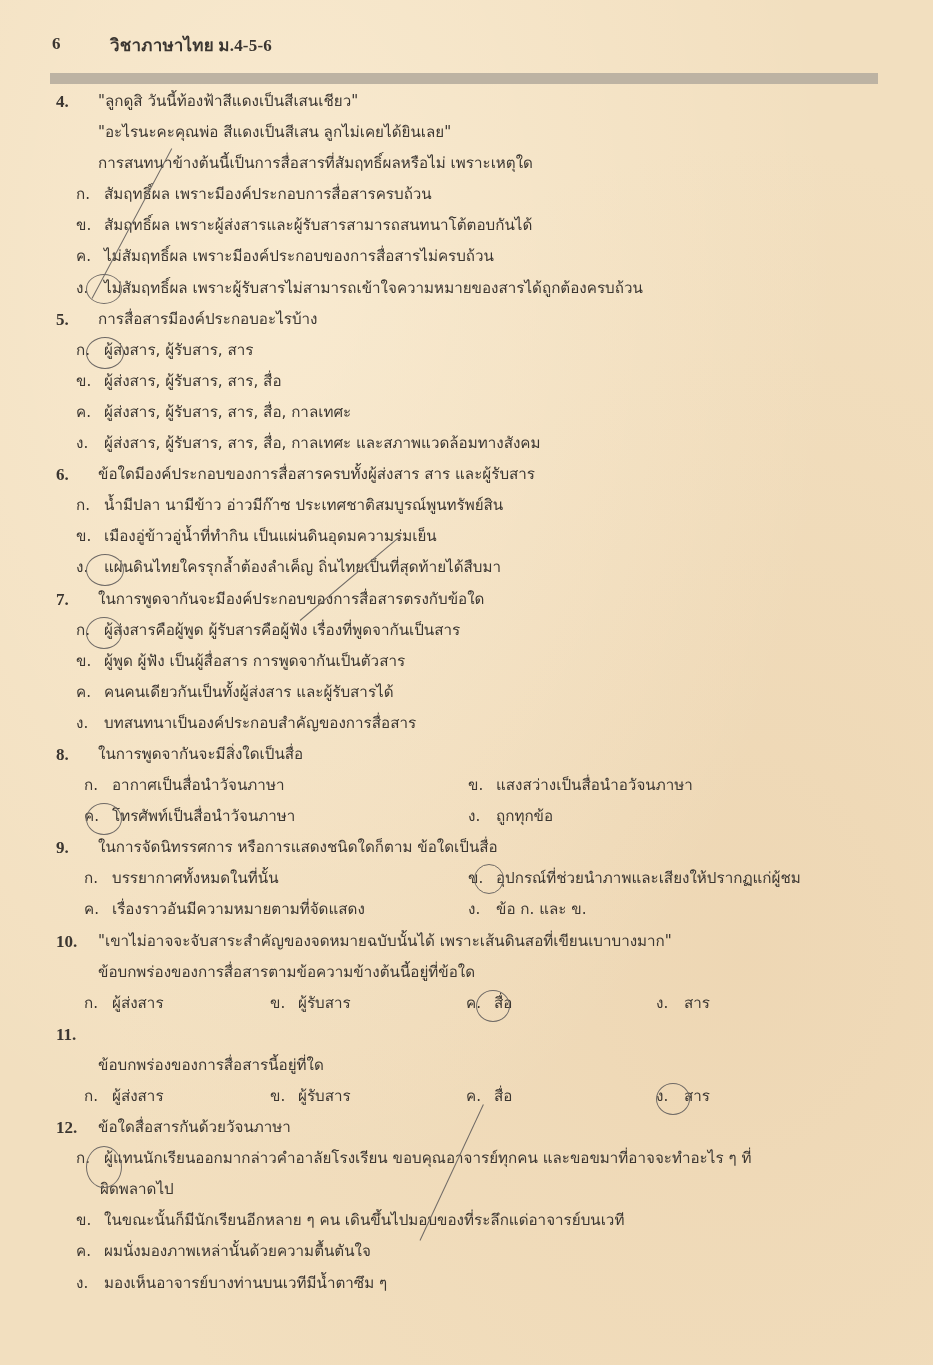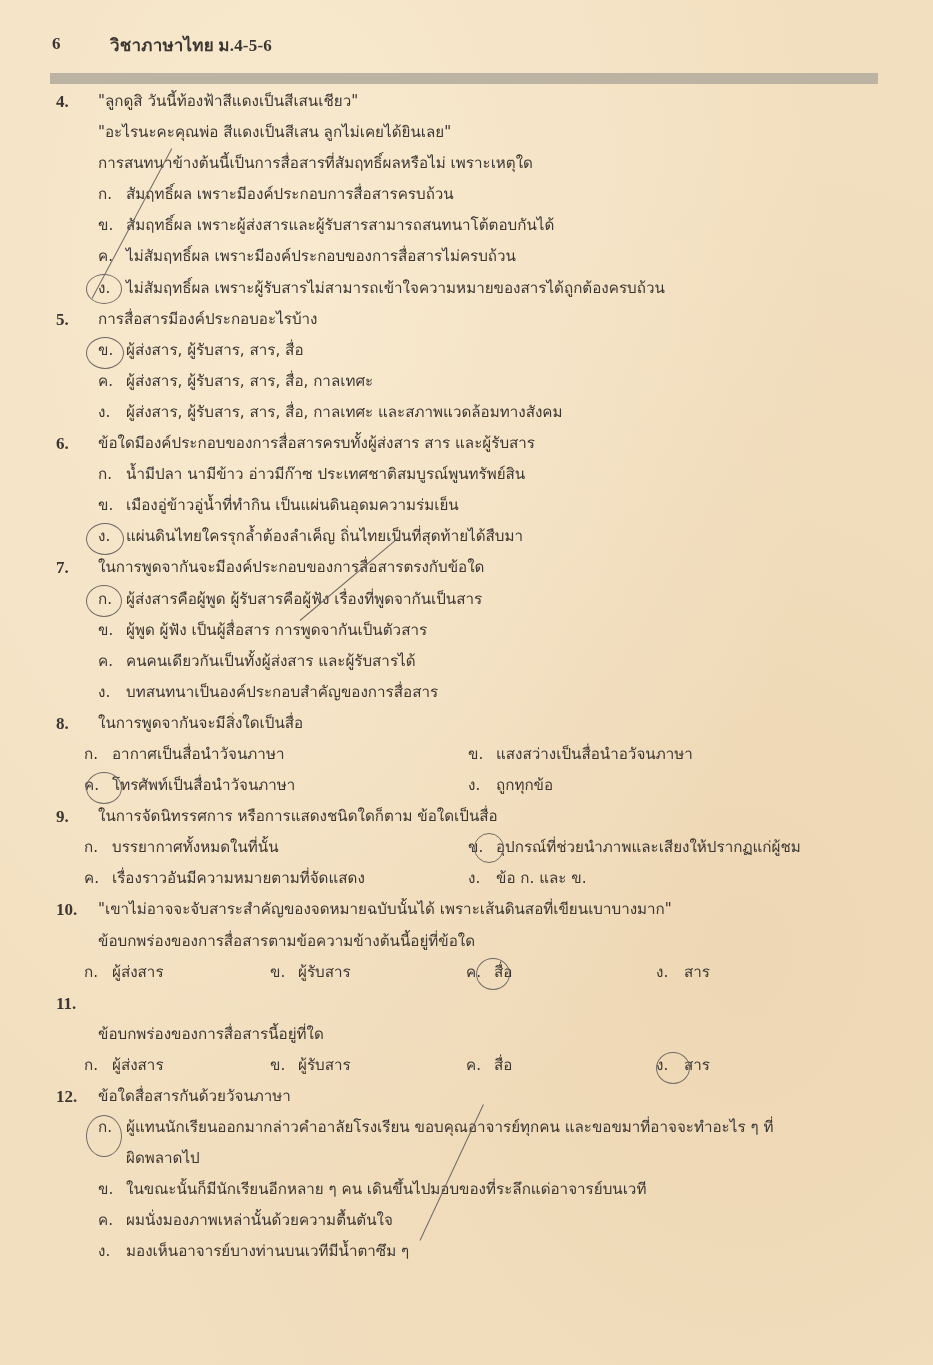--- a/index.html
+++ b/index.html
@@ -14,21 +14,21 @@
   }
   .page-header { position:absolute; left:52px; top:30px; height:28px; display:flex; align-items:center; }
   .page-num { font-size:17px; font-weight:bold; width:58px; font-family:"Liberation Serif", serif; }
   .page-title { font-size:17px; font-weight:bold; font-family:Liberation Serif, serif; letter-spacing:0.2px; }
   .header-bar { position:absolute; left:50px; top:73px; width:828px; height:11px; background:#bdb3a3; }
   .content { position:absolute; left:56px; top:86px; width:850px; }
   .q { position:relative; }
   .line { height:31.1px; line-height:31px; font-size:15.2px; white-space:nowrap; font-family:"DejaVu Sans", sans-serif; }
   .qnum { position:absolute; left:0; font-weight:bold; font-family:"Liberation Serif", serif; font-size:17px; }
   .stem { margin-left:42px; }
-  .opt { margin-left:42px; }
+  .opt { margin-left:20px; }
   .opt .lbl { display:inline-block; width:28px; }
   .row { margin-left:28px; display:flex; }
   .row .cell { white-space:nowrap; }
   .row .cell .lbl { display:inline-block; width:28px; }
   .circle { position:absolute; border:1.4px solid #6f6a66; border-radius:50%; }
   .tick { position:absolute; border-top:1.4px solid #6f6a66; transform-origin:left center; }
 </style>
 </head>
 <body>
 
@@ -46,20 +46,21 @@
     <div class="line"><span class="stem">การสนทนาข้างต้นนี้เป็นการสื่อสารที่สัมฤทธิ์ผลหรือไม่ เพราะเหตุใด</span></div>
     <div class="line opt"><span class="lbl">ก.</span><span>สัมฤทธิ์ผล เพราะมีองค์ประกอบการสื่อสารครบถ้วน</span></div>
     <div class="line opt"><span class="lbl">ข.</span><span>สัมฤทธิ์ผล เพราะผู้ส่งสารและผู้รับสารสามารถสนทนาโต้ตอบกันได้</span></div>
     <div class="line opt"><span class="lbl">ค.</span><span>ไม่สัมฤทธิ์ผล เพราะมีองค์ประกอบของการสื่อสารไม่ครบถ้วน</span></div>
     <div class="line opt"><span class="lbl">ง.</span><span>ไม่สัมฤทธิ์ผล เพราะผู้รับสารไม่สามารถเข้าใจความหมายของสารได้ถูกต้องครบถ้วน</span></div>
     <div class="circle" style="left:30px; top:188px; width:34px; height:28px;"></div>
   </div>
 
   <div class="q">
     <div class="line"><span class="qnum">5.</span><span class="stem">การสื่อสารมีองค์ประกอบอะไรบ้าง</span></div>
+    <div class="line opt"><span class="lbl">ก.</span><span>ผู้ส่งสาร, ผู้รับสาร, สาร</span></div>
     <div class="line opt"><span class="lbl">ข.</span><span>ผู้ส่งสาร, ผู้รับสาร, สาร, สื่อ</span></div>
     <div class="line opt"><span class="lbl">ค.</span><span>ผู้ส่งสาร, ผู้รับสาร, สาร, สื่อ, กาลเทศะ</span></div>
     <div class="line opt"><span class="lbl">ง.</span><span>ผู้ส่งสาร, ผู้รับสาร, สาร, สื่อ, กาลเทศะ และสภาพแวดล้อมทางสังคม</span></div>
     <div class="circle" style="left:30px; top:33px; width:36px; height:30px;"></div>
   </div>
 
   <div class="q">
     <div class="line"><span class="qnum">6.</span><span class="stem">ข้อใดมีองค์ประกอบของการสื่อสารครบทั้งผู้ส่งสาร สาร และผู้รับสาร</span></div>
     <div class="line opt"><span class="lbl">ก.</span><span>น้ำมีปลา นามีข้าว อ่าวมีก๊าซ ประเทศชาติสมบูรณ์พูนทรัพย์สิน</span></div>
     <div class="line opt"><span class="lbl">ข.</span><span>เมืองอู่ข้าวอู่น้ำที่ทำกิน เป็นแผ่นดินอุดมความร่มเย็น</span></div>
@@ -122,21 +123,21 @@
       <span class="cell" style="width:196px"><span class="lbl">ข.</span><span>ผู้รับสาร</span></span>
       <span class="cell" style="width:190px"><span class="lbl">ค.</span><span>สื่อ</span></span>
       <span class="cell"><span class="lbl">ง.</span><span>สาร</span></span>
     </div>
     <div class="circle" style="left:600px; top:64px; width:32px; height:30px;"></div>
   </div>
 
   <div class="q">
     <div class="line"><span class="qnum">12.</span><span class="stem">ข้อใดสื่อสารกันด้วยวัจนภาษา</span></div>
     <div class="line opt"><span class="lbl">ก.</span><span>ผู้แทนนักเรียนออกมากล่าวคำอาลัยโรงเรียน ขอบคุณอาจารย์ทุกคน และขอขมาที่อาจจะทำอะไร ๆ ที่</span></div>
-    <div class="line opt" style="margin-left:70px"><span>ผิดพลาดไป</span></div>
+    <div class="line opt" style="margin-left:44px"><span>ผิดพลาดไป</span></div>
     <div class="line opt"><span class="lbl">ข.</span><span>ในขณะนั้นก็มีนักเรียนอีกหลาย ๆ คน เดินขึ้นไปมอบของที่ระลึกแด่อาจารย์บนเวที</span></div>
     <div class="line opt"><span class="lbl">ค.</span><span>ผมนั่งมองภาพเหล่านั้นด้วยความตื้นตันใจ</span></div>
     <div class="line opt"><span class="lbl">ง.</span><span>มองเห็นอาจารย์บางท่านบนเวทีมีน้ำตาซึม ๆ</span></div>
     <div class="circle" style="left:30px; top:34px; width:34px; height:40px;"></div>
   </div>
 </div>
 
 <div class="tick" style="left:92px; top:298px; width:170px; transform:rotate(-62deg);"></div>
 <div class="tick" style="left:300px; top:620px; width:130px; transform:rotate(-40deg);"></div>
 <div class="tick" style="left:420px; top:1240px; width:150px; transform:rotate(-65deg);"></div>

